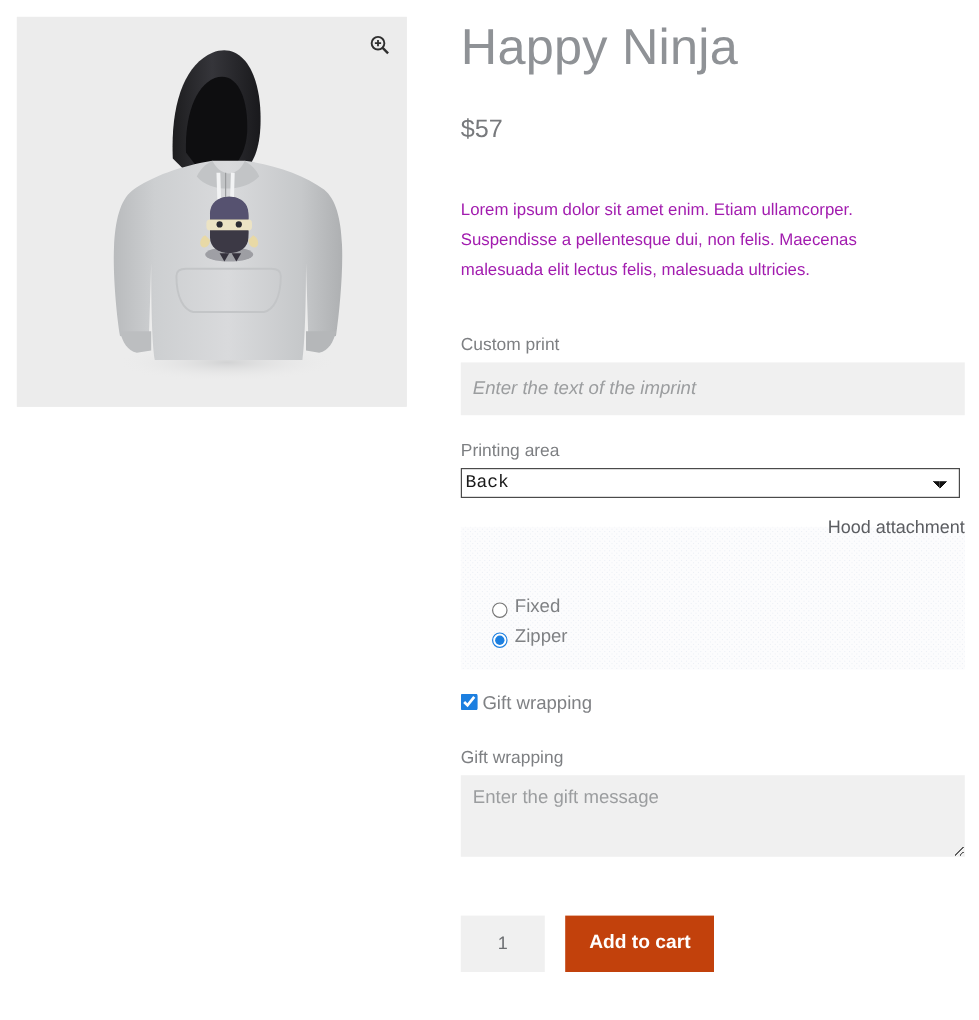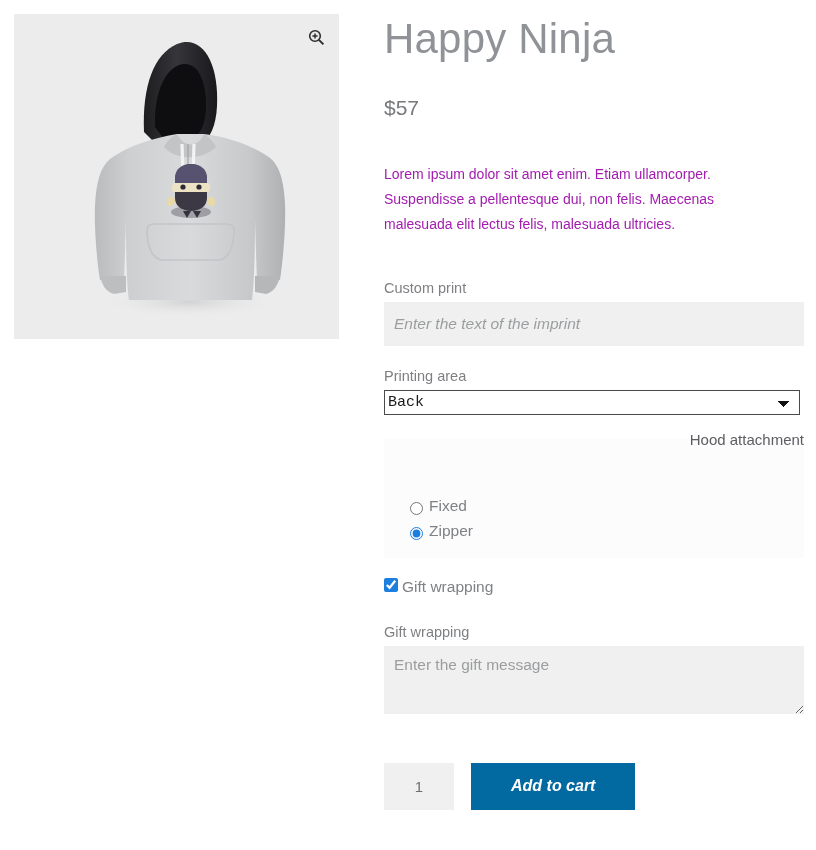--- a/index.html
+++ b/index.html
@@ -222,29 +222,28 @@
     outline: none;
     text-align: center;
     font-family: "Liberation Sans", sans-serif;
     font-size: 15px;
     color: #6d6f72;
   }
   .add-to-cart {
     margin-left: 17px;
     box-sizing: border-box;
     height: 47px;
-    padding: 0 40px;
-    background: #0369a1;
+    padding: 0 20px;
+    background: #c2410c;
     color: #ffffff;
     border: none;
     font-family: "Liberation Sans", sans-serif;
     font-size: 16px;
     font-weight: 700;
     cursor: pointer;
-    font-style: italic;
   }
 </style>
 </head>
 <body>
 
 <div class="page">
 
   <div class="gallery">
     <svg class="gallery-img" viewBox="0 0 325 325" preserveAspectRatio="xMidYMid meet">
       <defs>

